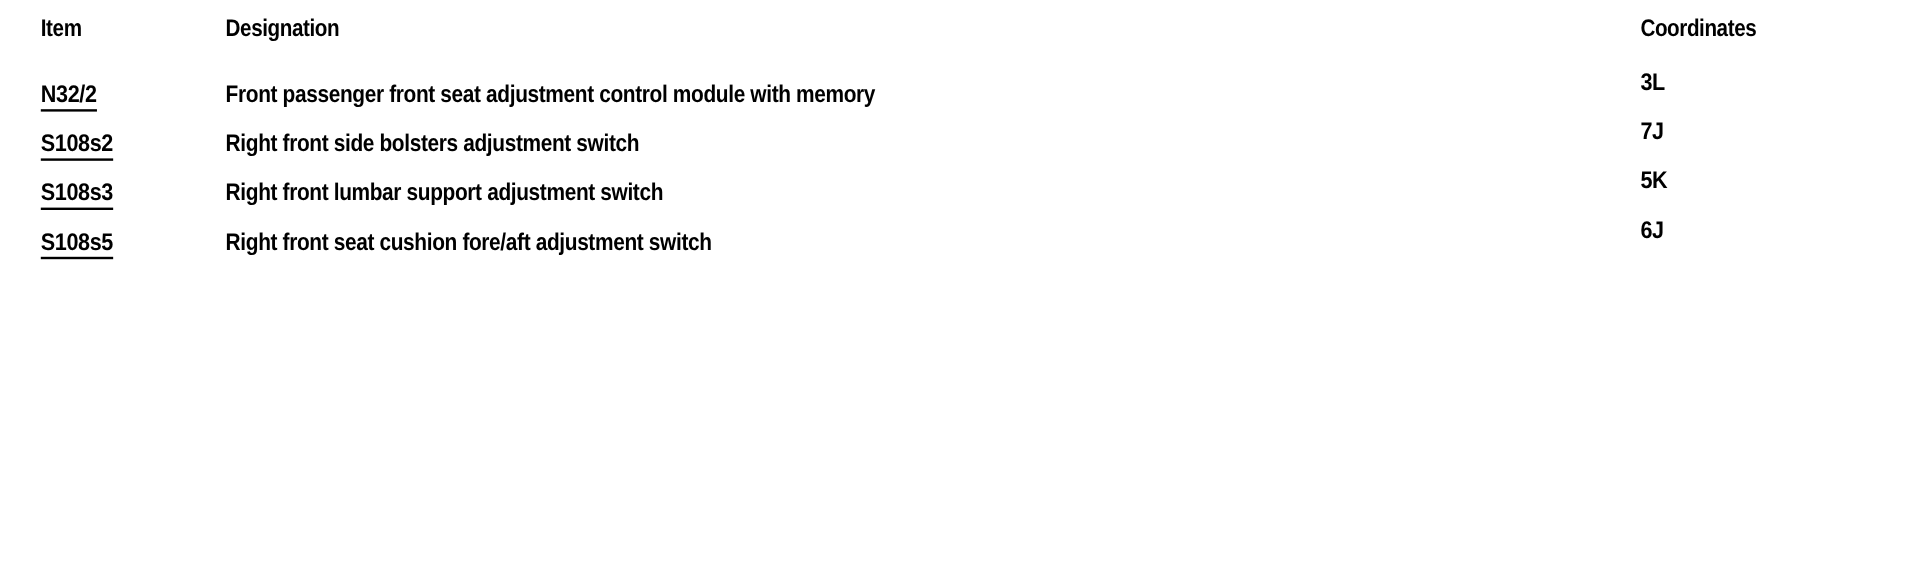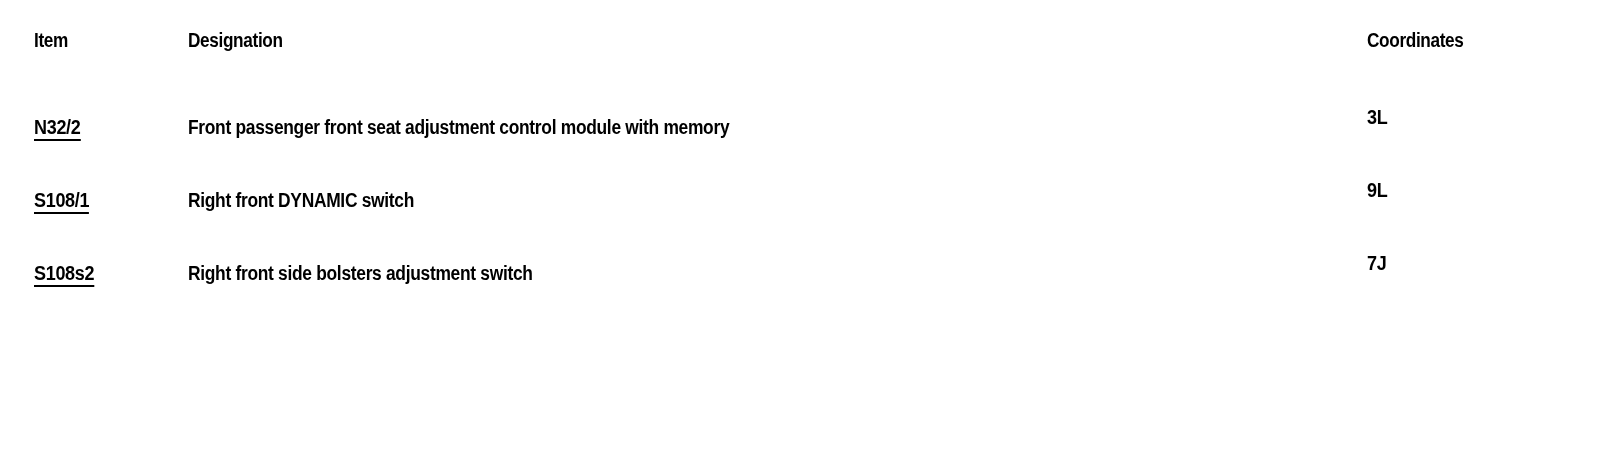--- a/index.html
+++ b/index.html
@@ -25,21 +25,21 @@
     border-collapse: collapse;
     table-layout: fixed;
   }
 
   .legend-table col.col-item        { width: 154px; }
   .legend-table col.col-designation { width: 1179px; }
   .legend-table col.col-coords      { width: 267px; }
 
   .legend-table th,
   .legend-table td {
-    padding: 16px;
+    padding: 0;
     margin: 0;
     vertical-align: top;
     text-align: left;
     border: none;
   }
 
   
   thead th {
     height: 49px;
     font-weight: bold;
@@ -140,31 +140,40 @@
       <tr>
         <td class="td-item"><a class="item-link" href="#">N32/2</a></td>
         <td class="td-designation"><span class="designation-text">Front passenger front seat adjustment control module with memory</span></td>
         <td class="td-coords">
           <span class="coord-stack">
             <span class="coord-line">3L</span>
           </span>
         </td>
       </tr>
       <tr>
-        <td class="td-item"><a class="item-link" href="#">S108/1</a></td>
-        <td class="td-designation"><span class="designation-text">Right front DYNAMIC switch</span></td>
-        <td class="td-coords">
-          <span class="coord-stack">
-            <span class="coord-line">9L</span>
-          </span>
-        </td>
-      </tr>
-      <tr>
         <td class="td-item"><a class="item-link" href="#">S108s2</a></td>
         <td class="td-designation"><span class="designation-text">Right front side bolsters adjustment switch</span></td>
         <td class="td-coords">
           <span class="coord-stack">
             <span class="coord-line">7J</span>
           </span>
         </td>
       </tr>
+      <tr>
+        <td class="td-item"><a class="item-link" href="#">S108s3</a></td>
+        <td class="td-designation"><span class="designation-text">Right front lumbar support adjustment switch</span></td>
+        <td class="td-coords">
+          <span class="coord-stack">
+            <span class="coord-line">5K</span>
+          </span>
+        </td>
+      </tr>
+      <tr>
+        <td class="td-item"><a class="item-link" href="#">S108s5</a></td>
+        <td class="td-designation"><span class="designation-text">Right front seat cushion fore/aft adjustment switch</span></td>
+        <td class="td-coords">
+          <span class="coord-stack">
+            <span class="coord-line">6J</span>
+          </span>
+        </td>
+      </tr>
     </tbody>
 </table>
 
 </body></html>

